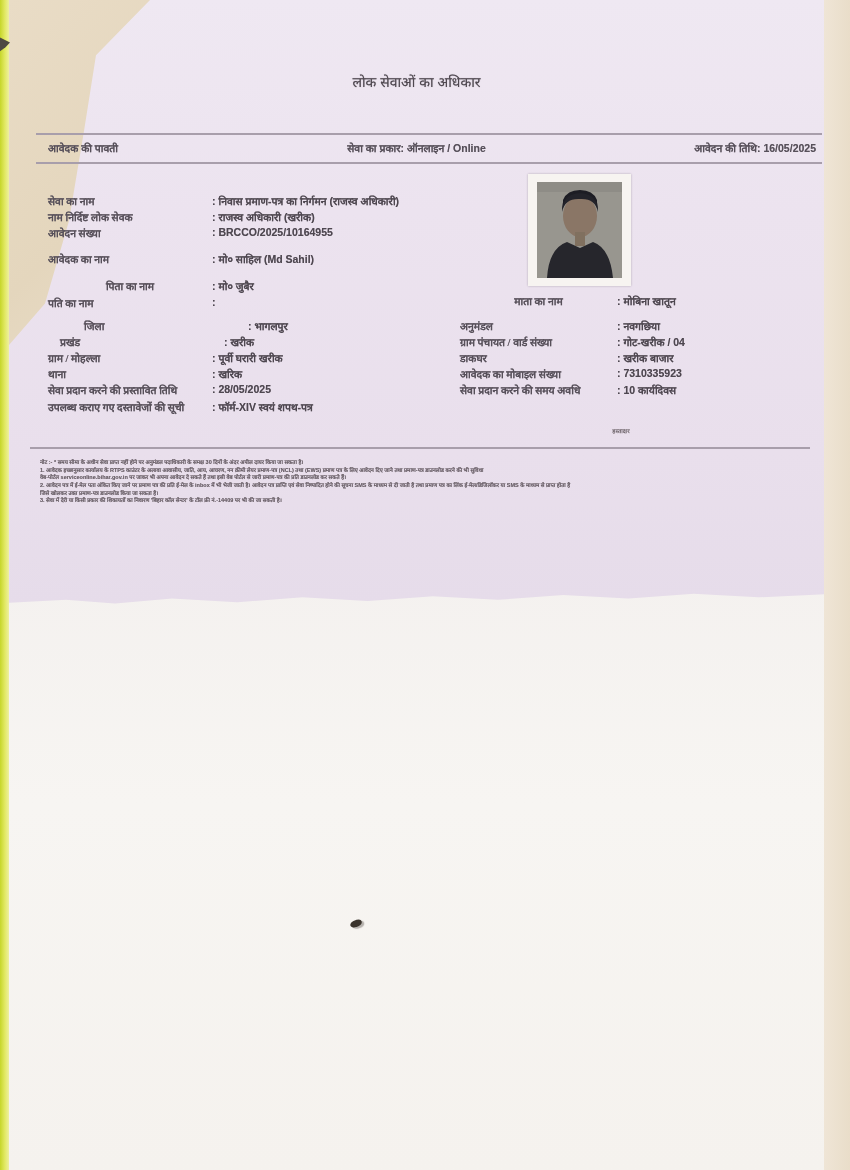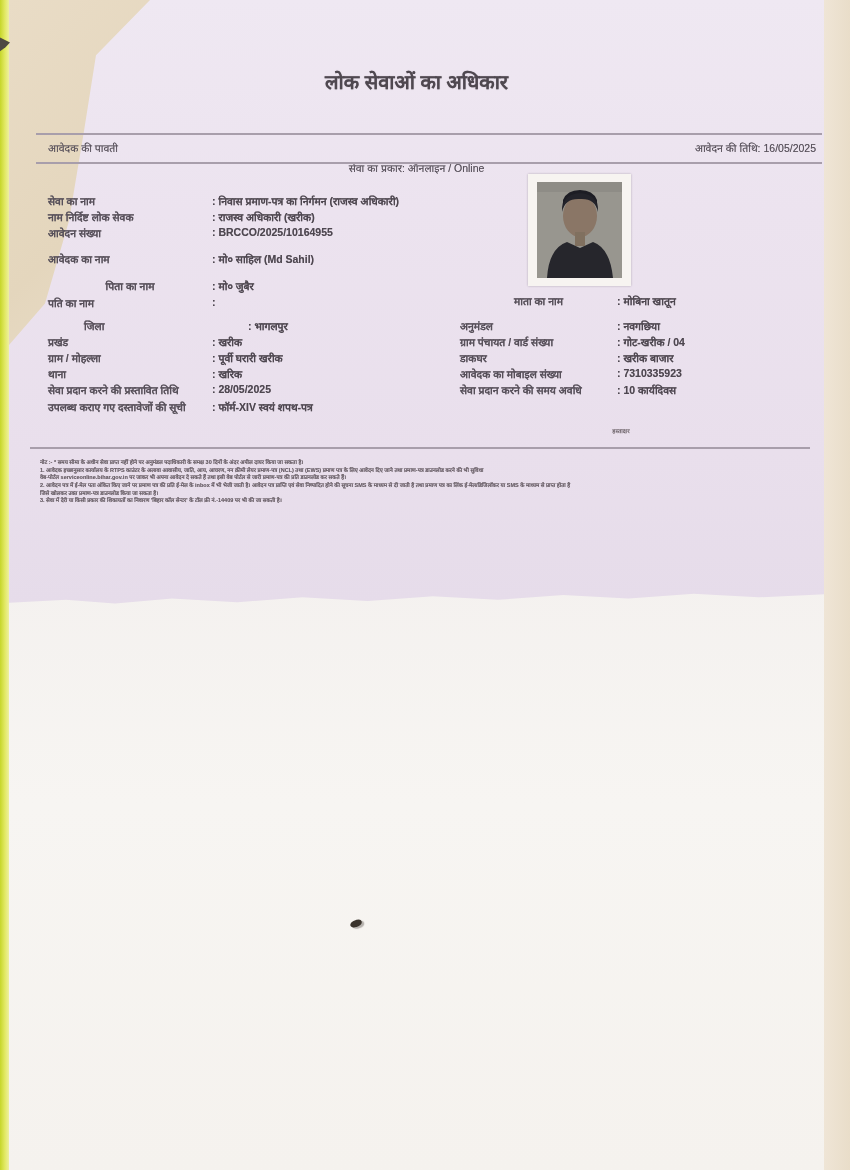--- a/index.html
+++ b/index.html
@@ -25,28 +25,28 @@
     clip-path:polygon(0 0,94% 0,58% 16%,50% 38%,40% 64%,24% 88%,0 100%);}
   .speck-top{position:absolute;left:0;top:36px;width:10px;height:16px;background:#4e4a42;
     clip-path:polygon(0 10%,100% 40%,55% 70%,0 95%);}
   .fly-speck{position:absolute;left:350px;top:920px;width:12px;height:7px;background:#3b342d;
     border-radius:60% 40% 55% 45%;transform:rotate(-15deg);
     box-shadow:2px 2px 1px rgba(59,52,45,.35);}
 
   
   .doc-text{color:#57505a;text-shadow:0 0 .6px rgba(87,80,90,.55);}
   .title-block{position:absolute;left:9px;top:74px;width:815px;text-align:center;}
-  .title-line{font-size:20px;font-weight:700;line-height:17px;color:#4f4850;
+  .title-line{font-size:14px;font-weight:400;line-height:17px;color:#4f4850;
     text-shadow:0 0 .7px rgba(79,72,80,.6);}
 
   .hline{position:absolute;background:#a89eab;height:1.5px;}
-  .band-text{position:absolute;font-size:10.5px;font-weight:400;}
+  .band-text{position:absolute;font-size:10.5px;font-weight:700;}
 
   .row{position:absolute;font-size:10.5px;font-weight:600;white-space:nowrap;}
-  .row .lbl{display:inline-block;vertical-align:top;}
+  .row .lbl{display:inline-block;vertical-align:top;font-family:Liberation Serif, serif;}
   .lcol .lbl{width:164px;}
   .rcol .lbl{width:157px;}
   .row .val::before{content:": ";}
   .row .val{font-weight:700;color:#4e4750;}
 
   
   .photo-frame{position:absolute;left:528px;top:174px;width:103px;height:112px;
     background:#f7f4f1;box-shadow:0 0 2px rgba(100,90,100,.4);}
   .photo{position:absolute;left:9px;top:8px;width:85px;height:96px;background:#97958f;overflow:hidden;}
 
@@ -69,21 +69,21 @@
 <div class="edge-left"></div>
 <div class="speck-top"></div>
 <div class="fly-speck"></div>
 
 <div class="title-block">
   <div class="title-line">लोक सेवाओं का अधिकार</div>
 </div>
 
 <div class="hline" style="left:36px;top:133px;width:786px;height:2px;"></div>
 <div class="band-text doc-text" style="left:48px;top:141px;">आवेदक की पावती</div>
-<div class="band-text doc-text" style="left:9px;top:141px;width:815px;text-align:center;margin-top:20px;">सेवा का प्रकार: ऑनलाइन / Online</div>
+<div class="band-text doc-text" style="left:9px;top:141px;width:815px;text-align:center;">सेवा का प्रकार: ऑनलाइन / Online</div>
 <div class="band-text doc-text" style="left:524px;top:141px;width:292px;text-align:right;">आवेदन की तिथि: 16/05/2025</div>
 <div class="hline" style="left:36px;top:162px;width:786px;"></div>
 
 <div class="photo-frame">
   <div class="photo">
     <svg width="85" height="96" viewBox="0 0 85 96">
       <rect x="0" y="0" width="85" height="96" fill="#98968f"></rect>
       <rect x="0" y="0" width="85" height="10" fill="#8e8c86"></rect>
       <ellipse cx="43" cy="34" rx="17" ry="21" fill="#8a7666"></ellipse>
       <path d="M25 30 Q24 10 43 9 Q62 10 61 30 Q58 16 43 17 Q28 16 25 30 Z" fill="#23232a"></path>
@@ -108,21 +108,21 @@
 </div>
 <div class="row lcol doc-text" style="left:48px;top:279px;text-align:center;">
   <span class="lbl">पिता का नाम</span><span class="val">मो० जुबैर</span>
 </div>
 <div class="row lcol doc-text" style="left:48px;top:296px;">
   <span class="lbl">पति का नाम</span><span class="val"></span>
 </div>
 <div class="row lcol doc-text" style="left:48px;top:319px;padding-left:36px;">
   <span class="lbl">जिला</span><span class="val">भागलपुर</span>
 </div>
-<div class="row lcol doc-text" style="left:48px;top:335px;">
+<div class="row lcol doc-text" style="left:60px;top:335px;">
   <span class="lbl">प्रखंड</span><span class="val">खरीक</span>
 </div>
 <div class="row lcol doc-text" style="left:48px;top:351px;">
   <span class="lbl">ग्राम / मोहल्ला</span><span class="val">पूर्वी घरारी खरीक</span>
 </div>
 <div class="row lcol doc-text" style="left:48px;top:367px;">
   <span class="lbl">थाना</span><span class="val">खरिक</span>
 </div>
 <div class="row lcol doc-text" style="left:48px;top:383px;">
   <span class="lbl">सेवा प्रदान करने की प्रस्तावित तिथि</span><span class="val">28/05/2025</span>

